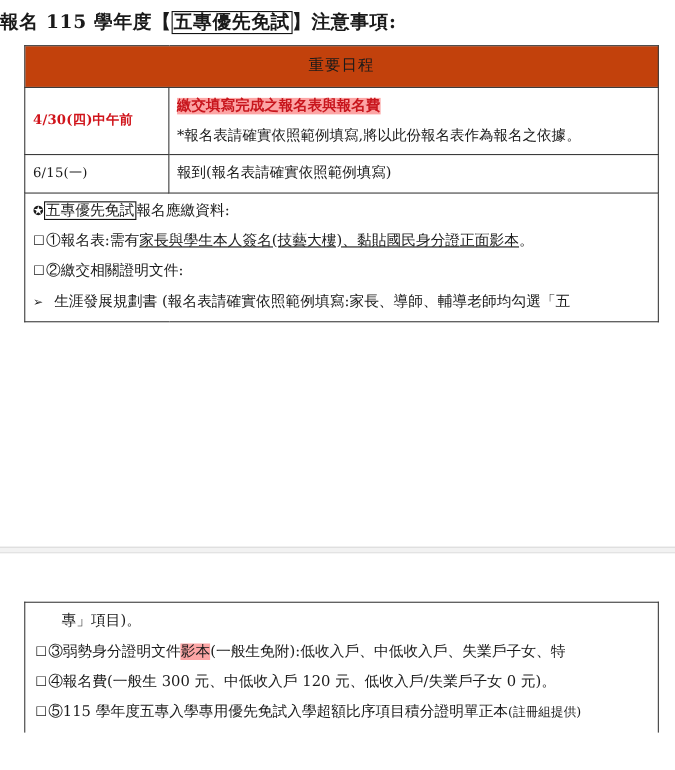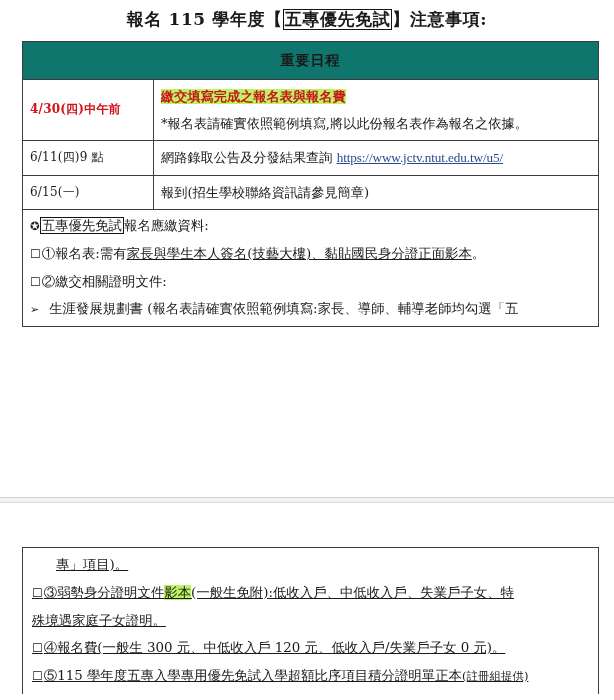--- a/index.html
+++ b/index.html
@@ -55,21 +55,21 @@
     width: 614px; height: 1px;
     background: #dcdcdc;
   }
 
   
   .doc-title {
     position: absolute;
     left: 0;
     top: 8px;
     width: 614px;
-    text-align: center;
+    text-align: left;
     font-size: 17px;
     font-weight: bold;
     letter-spacing: 0.6px;
     white-space: nowrap;
   }
   .boxed {
     border: 1.3px solid #141414;
     padding: 0 1px;
     display: inline-block;
     line-height: 1.12;
@@ -86,39 +86,39 @@
     font-size: 13.2px;
   }
   .sched td, .sched th {
     border: 1px solid #3c3c3c;
     padding: 6px 7px;
     vertical-align: middle;
     line-height: 1.62;
     font-weight: normal;
   }
   .sched .hdr {
-    background: #0f766e;
+    background: #c2410c;
     text-align: center;
-    font-weight: bold;
+    font-weight: normal;
     font-size: 14px;
     padding: 7px 0;
     letter-spacing: 1px;
   }
   .col-date { width: 131px; }
   .cell-date {
     font-size: 12px;
     letter-spacing: 0.2px;
     white-space: nowrap;
   }
   .cell-date.red { color: #d0141b; font-weight: bold; }
   .cell-date .l2 { display: block; margin-top: 17px; }
   .cell-body p { margin: 0; }
   .cell-body p + p { margin-top: 6px; }
 
-  .hl { background: #bef264; }
+  .hl { background: #fca5a5; }
   .red { color: #c8161d; }
   .bold { font-weight: bold; }
   .lnk {
     color: #2a4a8f;
     text-decoration: underline;
     font-family: "Liberation Serif", "DejaVu Serif", serif;
     letter-spacing: -0.1px;
   }
   .sym { font-family: "DejaVu Sans", sans-serif; font-size: 11.5px; }
 
@@ -153,21 +153,20 @@
     border: 1px solid #3c3c3c;
     border-bottom: none;
     padding: 7px 9px 0 9px;
     background: #fff;
   }
   .cont-box .line {
     line-height: 1.55;
     margin: 0 0 7px 0;
     font-size: 13.4px;
     white-space: nowrap;
-    text-decoration: underline;
   }
   .cont-box .indent { padding-left: 24px; }
 </style>
 </head>
 <body>
 
 <div class="page" id="page-one">
 
   <div class="doc-title">
     <span>報名 115 學年度【</span><span class="boxed">五專優先免試</span><span>】注意事項:</span>
@@ -186,31 +185,25 @@
       <tr>
         <td class="cell-date red">4/30(四)中午前</td>
         <td class="cell-body">
           <p><span class="hl red bold">繳交填寫完成之報名表與報名費</span></p>
           <p>*報名表請確實依照範例填寫,將以此份報名表作為報名之依據。</p>
         </td>
       </tr>
 
 
 
-      <tr>
-        <td class="cell-date">6/11(四)9 點</td>
-        <td class="cell-body">
-          <p><span>網路錄取公告及分發結果查詢 </span><a class="lnk" href="#">https://www.jctv.ntut.edu.tw/u5/</a></p>
-        </td>
-      </tr>
 
       <tr>
         <td class="cell-date">6/15(一)</td>
         <td class="cell-body">
-          <p>報到(招生學校聯絡資訊請參見簡章)</p>
+          <p>報到(報名表請確實依照範例填寫)</p>
         </td>
       </tr>
 
       <tr>
         <td class="notes-cell" colspan="2">
           <p class="line"><span class="sym">✪</span><span class="boxed">五專優先免試</span><span>報名應繳資料:</span></p>
 
           <p class="line"><span class="chk">☐</span><span>①</span><span>報名表:需有</span><span class="u">家長與學生本人簽名(技藝大樓)、黏貼國民身分證正面影本</span><span>。</span></p>
 
           <p class="line"><span class="chk">☐</span><span>②</span><span>繳交相關證明文件:</span></p>
@@ -228,19 +221,18 @@
   <div class="rule-bot"></div>
 </div>
 
 <div class="page" id="page-two">
   <div class="cont-box">
 
     <p class="line indent">專」項目)。</p>
 
 
     <p class="line"><span class="chk">☐</span><span>③</span><span>弱勢身分證明文件</span><span class="hl">影本</span><span>(一般生免附):低收入戶、中低收入戶、失業戶子女、特</span></p>
-    <p class="line">殊境遇家庭子女證明。</p>
 
     <p class="line"><span class="chk">☐</span><span>④</span><span>報名費(一般生 300 元、中低收入戶 120 元、低收入戶/失業戶子女 0 元)。</span></p>
 
     <p class="line"><span class="chk">☐</span><span>⑤</span><span>115 學年度五專入學專用優先免試入學超額比序項目積分證明單正本</span><span style="font-size:11.5px">(註冊組提供)</span></p>
   </div>
 </div>
 
 </body></html>

